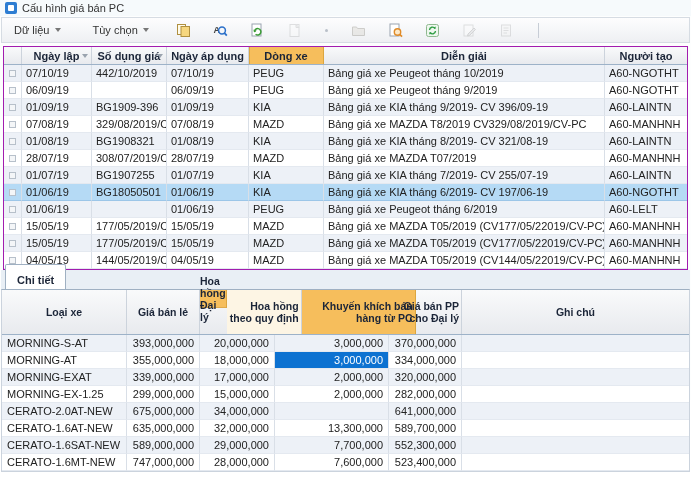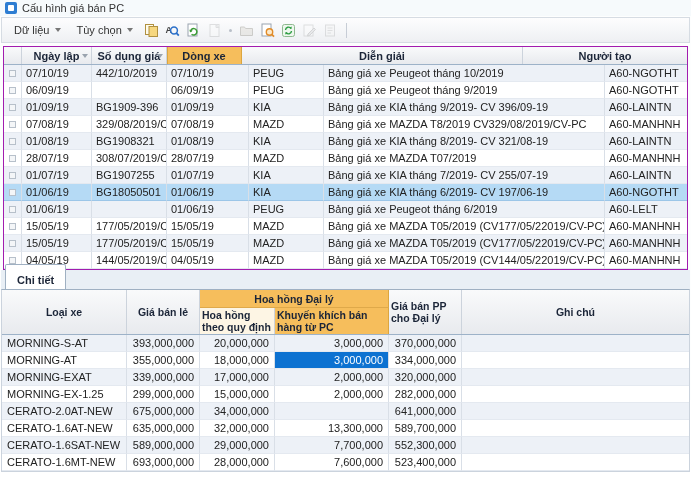--- a/index.html
+++ b/index.html
@@ -7,21 +7,21 @@
   body{font-family:"Liberation Sans","DejaVu Sans",sans-serif;font-size:11px;color:#222;background:#fff}
   .app{position:relative;width:691px;height:400px;background:#fdfefe}
 
   
   .titlebar{height:16px;display:flex;align-items:center;gap:5px;padding:2px 5px;background:#f6fafc}
   .titleicon{width:12px;height:12px;background:#2d7dd2;border-radius:2px;position:relative;flex:0 0 auto}
   .titleicon:after{content:"";position:absolute;left:3px;top:3px;width:6px;height:6px;background:#fff;border-radius:1px}
   .apptitle{color:#333}
 
   
-  .toolbar{height:26px;margin:1px 1px 0;border:1px solid #d6dce3;background:linear-gradient(#fdfdfe,#eef0f3);display:flex;align-items:center;padding:0 5px;gap:2px}
+  .toolbar{height:26px;margin:1px 1px 0;border:1px solid #d6dce3;background:linear-gradient(#fdfdfe,#eef0f3);display:flex;align-items:center;padding:0 5px;gap:18px}
   .tbtn{display:flex;align-items:center;gap:5px;padding:3px 7px;border-radius:2px;color:#333;cursor:default}
   .caret{width:0;height:0;border-left:3px solid transparent;border-right:3px solid transparent;border-top:4px solid #777}
   .ticon{width:19px;height:19px;display:flex;align-items:center;justify-content:center;border-radius:2px}
   .ticon.off{opacity:.38;filter:grayscale(85%)}
   .vsep{width:1px;height:15px;background:#c7cdd6;margin:0 4px}
   .dotsep{width:3px;height:3px;background:#b9c0c9;border-radius:50%;margin:0 3px}
 
   
   .maingrid{margin:3px 3px 0;border:1px solid #a21caf;background:#fff}
   .mheader{display:flex;height:18px;background:linear-gradient(#f9fafb,#e8eaee);border-bottom:1px solid #9db2c8;font-weight:bold;color:#1b2538}
@@ -42,22 +42,22 @@
   .c6{flex:1 1 auto;border-right:none}
   .indbox{width:7px;height:7px;border:1px solid #b7c0ca;background:#f4f6f8;display:block}
 
   
   .tabstrip{height:19px;background:#e9eff5;display:flex;align-items:flex-end;padding-left:4px;margin:0 1px}
   .tab{background:#fff;border:1px solid #9fb0c2;border-bottom:none;border-radius:2px 2px 0 0;padding:9px 11px 3px;font-weight:bold;color:#1d2638}
 
   
   .detailgrid{margin:0 1px;border:1px solid #cbd3dd;border-top:1px solid #9fb0c2;background:#fff}
   .dheader{display:flex;height:45px;font-weight:bold;color:#1b2538;font-size:10.5px;border-bottom:1px solid #9db2c8;background:linear-gradient(#f9fafb,#e8eaee)}
-  .dhc{display:flex;align-items:center;justify-content:center;text-align:left;border-right:1px solid #ccd3dc;line-height:12px;padding:1px 2px}
-  .dgroup{display:flex;flex-direction:column;flex:0 0 189px;width:189px}
+  .dhc{display:flex;align-items:center;justify-content:center;text-align:right;border-right:1px solid #ccd3dc;line-height:12px;padding:1px 2px}
+  .dgroup{display:flex;flex-direction:row;flex:0 0 189px;width:189px}
   .dgrouptop{height:18px;background:#f6be5c;display:flex;align-items:center;justify-content:center;border-bottom:1px solid #dfa94a;border-right:1px solid #dca63f}
   .dgroupbottom{display:flex;flex:1}
   .dhc.cream{background:#fdf5e4;flex:0 0 75px;width:75px}
   .dhc.orange{background:#f6be5c;flex:0 0 114px;width:114px;border-right:1px solid #dca63f}
   .drow{display:flex;height:17px;background:#fff}
   .drow.alt{background:#edf1f7}
   .dc{border-right:1px solid #d9dfe7;border-bottom:1px solid #e4e9f0;padding:0 5px;line-height:16px;white-space:nowrap;overflow:hidden}
   .dc.num{text-align:right}
   .dc.cellsel{background:#0d72d1;color:#fff}
   .d0{width:125px;flex:0 0 125px}
@@ -160,20 +160,23 @@
     <div class="mheader">
       <div class="mhc c0"></div>
       <div class="mhc c1">
           <span>Ngày lập</span>
           <span class="filtercaret"></span>
         </div>
       <div class="mhc c2">
           <span>Số dụng giá</span>
           <span class="filtercaret"></span>
         </div>
+      <div class="mhc c3">
+          <span>Ngày áp dụng</span>
+        </div>
       <div class="mhc c4 accent">
           <span>Dòng xe</span>
         </div>
       <div class="mhc c5">
           <span>Diễn giải</span>
         </div>
       <div class="mhc c6">
           <span>Người tạo</span>
         </div>
     </div>
@@ -397,21 +400,21 @@
         <div class="drow alt">
           <div class="dc d0">CERATO-1.6SAT-NEW</div>
           <div class="dc d1 num">589,000,000</div>
           <div class="dc d2 num">29,000,000</div>
           <div class="dc d3 num">7,700,000</div>
           <div class="dc d4 num">552,300,000</div>
           <div class="dc d5"></div>
         </div>
         <div class="drow">
           <div class="dc d0">CERATO-1.6MT-NEW</div>
-          <div class="dc d1 num">693,000,000</div>
+          <div class="dc d1 num">747,000,000</div>
           <div class="dc d2 num">28,000,000</div>
           <div class="dc d3 num">7,600,000</div>
           <div class="dc d4 num">523,400,000</div>
           <div class="dc d5"></div>
         </div>
       </div>
   </div>
 
 </div>
 

